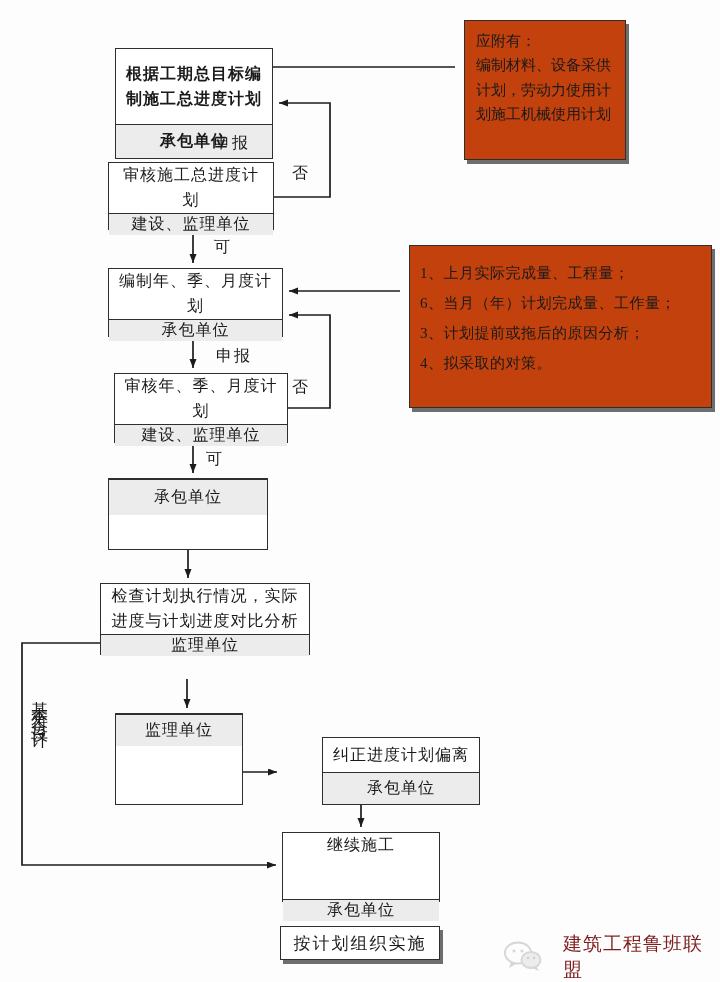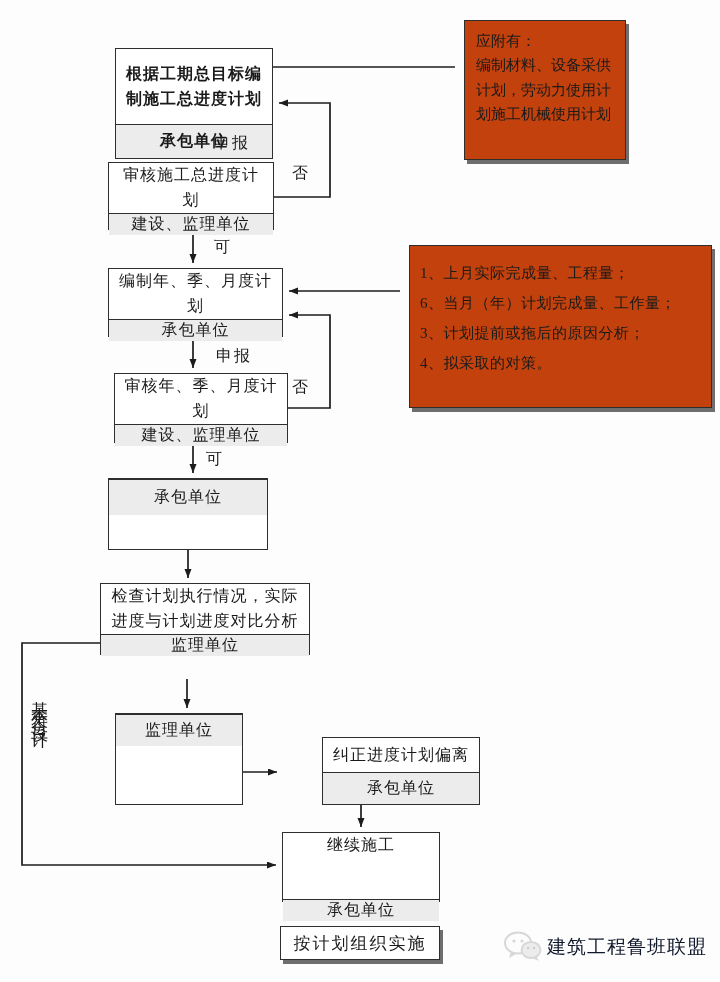--- a/index.html
+++ b/index.html
@@ -48,22 +48,22 @@
   .lbl {
     position:absolute; z-index:3; font-size:16px; letter-spacing:2px;
   }
   .side-label {
     position:absolute; z-index:3; left:28px; top:688px;
     writing-mode:vertical-rl; text-orientation:upright;
     font-size:17px; letter-spacing:6px;
   }
   .watermark {
     position:absolute; z-index:3; left:503px; top:931px;
-    display:flex; align-items:center; gap:4px;
-    color:#0f172a; font-size:19px; letter-spacing:1px;
+    display:flex; align-items:center; gap:20px;
+    color:#7f1d1d; font-size:19px; letter-spacing:1px;
     user-select:none;
   }
 </style>
 </head>
 <body>
 
 <div id="stage">
 
   <svg class="lines" width="720" height="982" viewBox="0 0 720 982">
     <defs>

